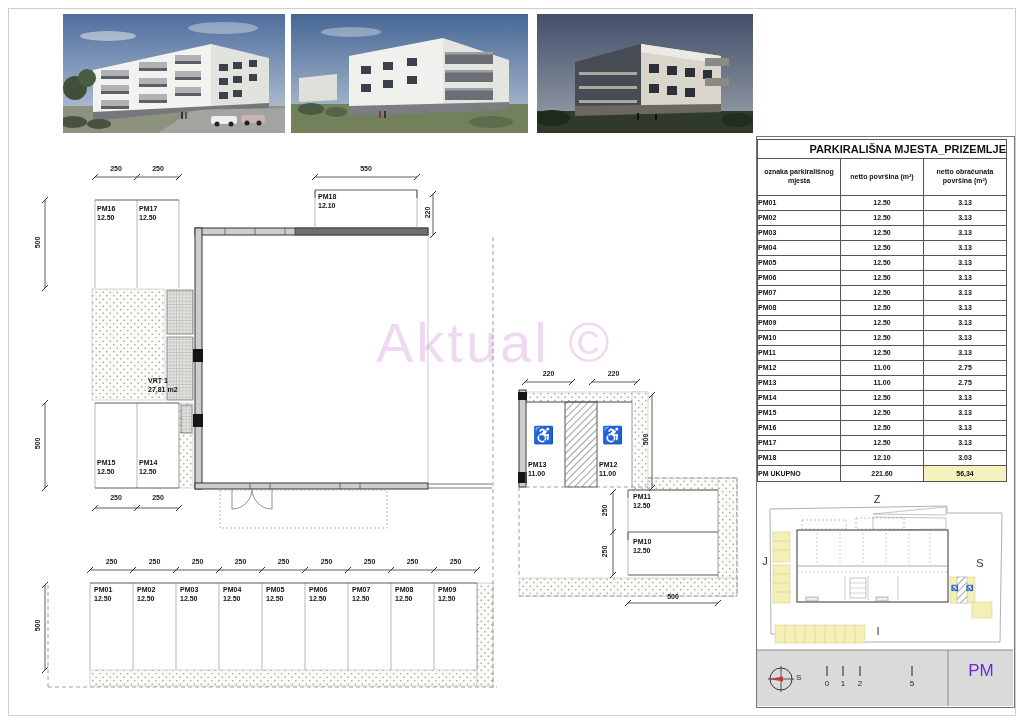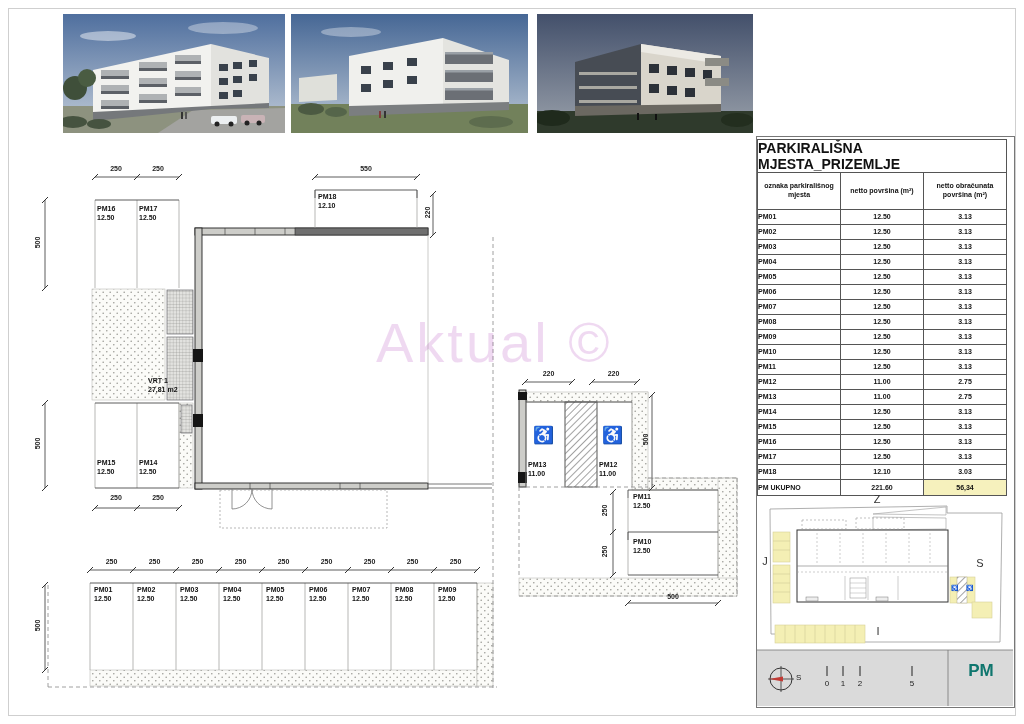--- a/index.html
+++ b/index.html
@@ -15,32 +15,32 @@
   .pmlab{position:absolute;z-index:6;font-size:7px;font-weight:bold;line-height:1.3;color:#111;}
   .pmlab span{display:block;}
   .wc{position:absolute;z-index:6;font-size:17px;color:#111;line-height:1;}
   .wcs{position:absolute;z-index:6;font-size:6px;color:#333;line-height:1;}
   .letter{position:absolute;z-index:6;font-size:11px;color:#333;text-align:center;width:14px;}
   .panel{position:absolute;left:756px;top:136px;width:257px;height:570px;border:1px solid #777;z-index:4;}
   .ptable{position:absolute;left:757px;top:139px;width:250px;border-collapse:collapse;z-index:5;
           background:#fff;table-layout:fixed;}
   .ptable td,.ptable th{border:1px solid #555;padding:0;font-size:7px;font-weight:bold;color:#111;
           overflow:hidden;}
-  .ptable .ttl{height:18px;font-size:14px;text-align:left;}
+  .ptable .ttl{height:18px;font-size:11px;text-align:right;}
   .ptable .hh{height:36px;text-align:center;font-size:7px;line-height:1.25;}
   .ptable tbody td{height:14px;line-height:14px;}
   .ptable tfoot td{height:15px;line-height:15px;}
   .c1{width:139px;text-align:left;padding-left:22px;}
   .c2{width:55px;text-align:center;} .c3{width:56px;text-align:center;}
   .c1t{width:139px;text-align:left;padding-left:3px;}
   .hl{background:#f6f1bd;}
   .legnum{position:absolute;z-index:6;font-size:8px;color:#222;text-align:center;width:10px;}
   .compass-lbl{position:absolute;z-index:6;font-size:8px;color:#222;}
   .sheetcode{position:absolute;left:948px;top:661px;width:66px;z-index:6;text-align:center;
-             font-size:17px;font-weight:bold;color:#0f766e;}
+             font-size:17px;font-weight:normal;color:#6d28d9;}
 </style>
 </head>
 <body>
 
 <div class="sheet">
 
   <svg class="plansvg" width="1024" height="724">
     <defs>
       <pattern id="stip" width="7" height="7" patternUnits="userSpaceOnUse">
         <rect width="7" height="7" fill="#fbfbf8"></rect>

